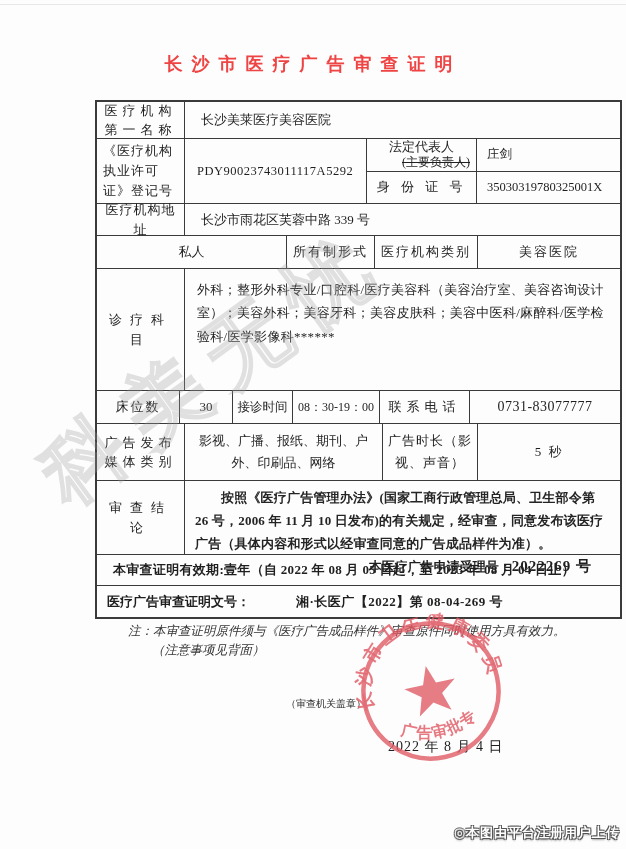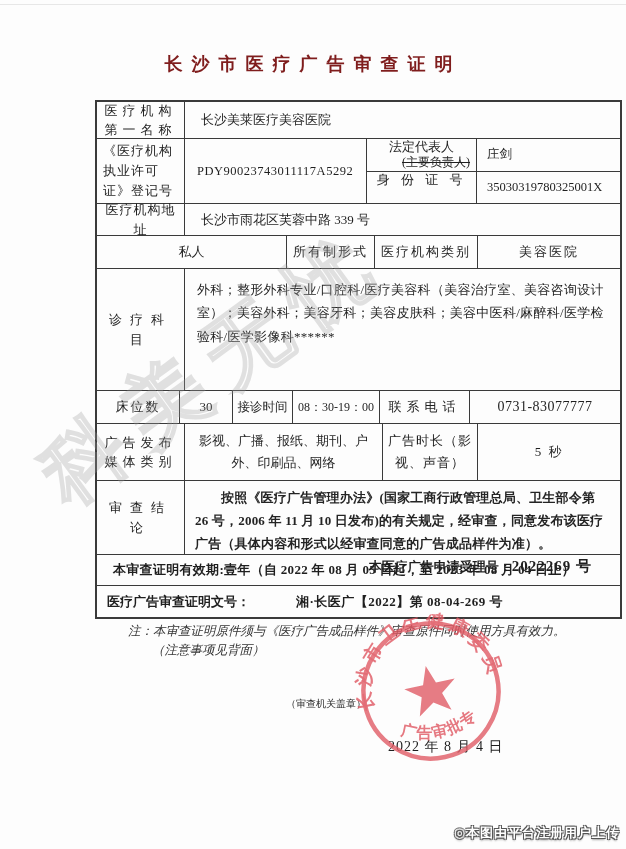--- a/index.html
+++ b/index.html
@@ -7,21 +7,21 @@
   body { font-family:"Liberation Serif","DejaVu Serif",serif; color:#222; }
   .page {
     position:relative; width:626px; height:849px; margin:0 auto;
     background:#fdfdfd; overflow:hidden;
   }
   .scan-edge { position:absolute; top:4px; left:0; width:100%; height:1px; background:#e7e7e7; }
 
   .doc-title {
     position:absolute; top:52px; left:0; width:100%;
     text-align:center; font-size:18px; font-weight:bold;
-    letter-spacing:9px; color:#7f1d1d;
+    letter-spacing:9px; color:#ef4444;
   }
 
   
   .cert-table {
     position:absolute; left:95px; top:100px; width:527px;
     border:2px solid #3a3a3a; font-size:13px; color:#1f1f1f;
     background:transparent;
   }
   .t-row { display:flex; border-bottom:1px solid #3a3a3a; }
   .t-row:last-child { border-bottom:none; }
@@ -29,21 +29,21 @@
   .cell:last-child { border-right:none; }
   .lbl { width:88px; flex:0 0 88px; letter-spacing:5px; line-height:1.5; }
   .val-left { justify-content:flex-start; text-align:left; padding-left:16px; }
 
   .r1 { height:37px; }
   .r2 { height:65px; }
   .r2 .license-val { width:182px; flex:0 0 182px; justify-content:flex-start; padding-left:12px; font-family:"Liberation Serif",serif; font-size:12.5px; letter-spacing:.5px; }
   .r2-right { flex:1; display:flex; flex-direction:column; }
   .r2-sub { display:flex; flex:1; }
   .r2-sub:first-child { border-bottom:1px solid #3a3a3a; }
-  .r2-sub .sub-lbl { width:110px; flex:0 0 110px; border-right:1px solid #3a3a3a; display:flex; flex-direction:column; align-items:center; line-height:1.25; }
+  .r2-sub .sub-lbl { width:110px; flex:0 0 110px; border-right:1px solid #3a3a3a; display:flex; flex-direction:column; align-items:center; justify-content:center; line-height:1.25; }
   .r2-sub .sub-val { flex:1; display:flex; align-items:center; justify-content:flex-start; padding-left:10px; font-size:12.5px; }
   .strike { text-decoration:line-through; font-size:12px;margin-left:29px; }
   .r3 { height:32px; }
   .r4 { height:33px; }
   .r4 .v1 { width:190px; flex:0 0 190px; }
   .r4 .l2 { width:103px; flex:0 0 103px; letter-spacing:2px; }
   .r5 { height:122px; }
   .r5 .dept-val { flex:1; align-items:flex-start; justify-content:flex-start; text-align:left; padding:9px 10px 0 12px; line-height:1.8; letter-spacing:.3px; }
   .r5 .lbl { letter-spacing:8px; }
   .r6 { height:33px; }

